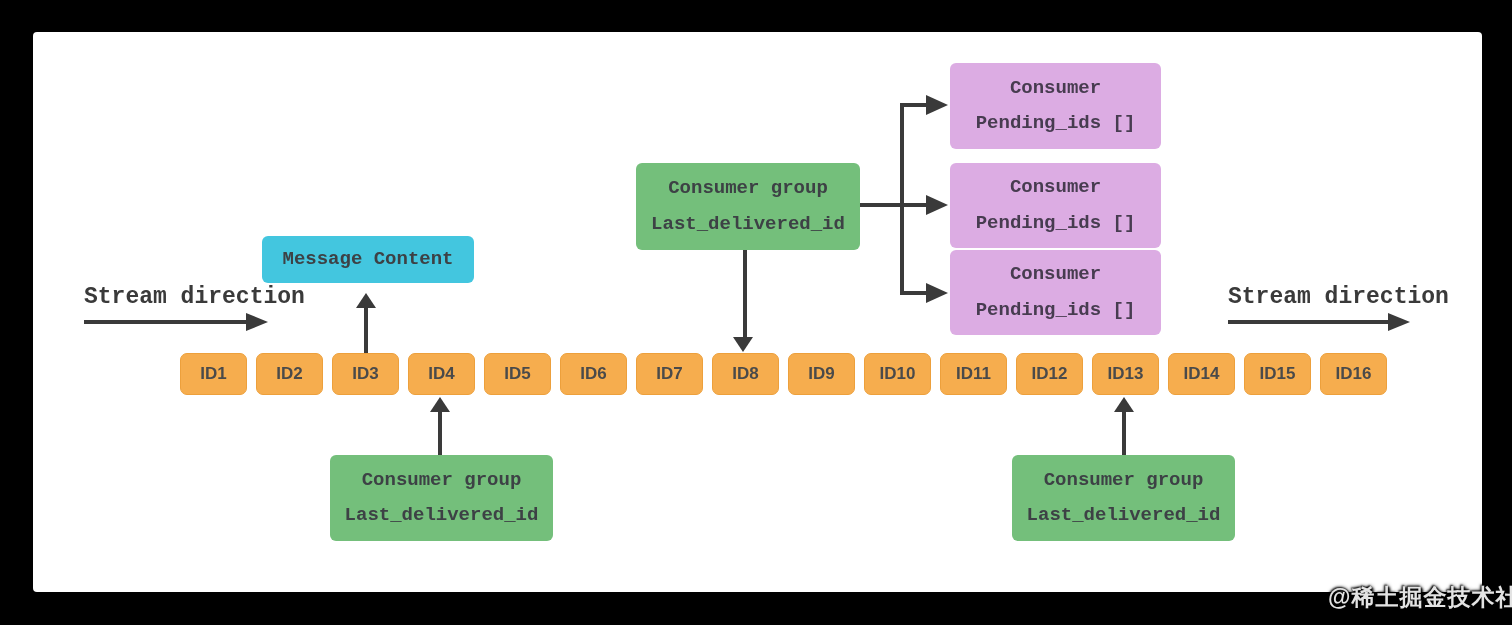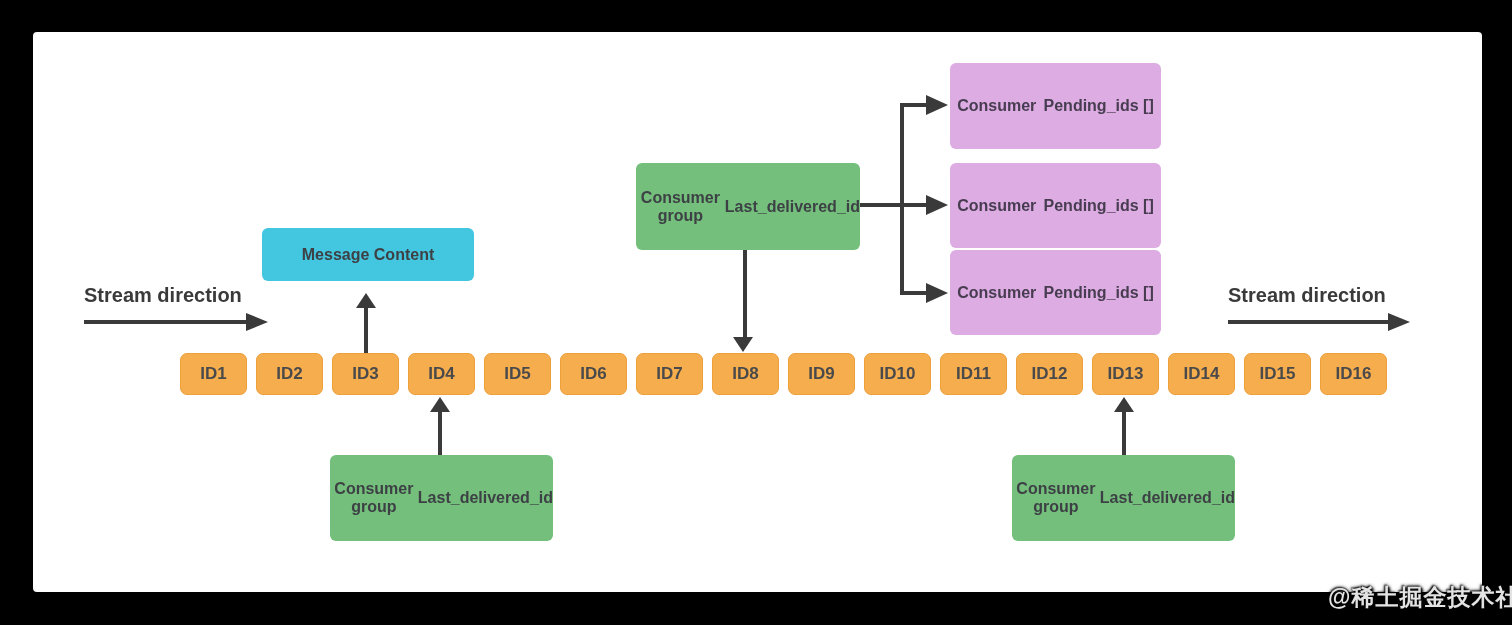--- a/index.html
+++ b/index.html
@@ -6,29 +6,29 @@
     --background:#000000; --canvas:#ffffff;
     --stream-box:#f6ad4e; --stream-box-border:#eda03c; --stream-box-text:#4a4a4a;
     --message-box:#43c6df; --group-box:#74bf7b; --consumer-box:#dcace3;
     --box-text:#3d4145; --consumer-text:#473c50;
     --arrow:#3a3a3a; --label-text:#3a3a3a; --watermark-text:#e3e3e3;
   }
   html,body{margin:0;padding:0;}
   body{font-family:"Liberation Sans","DejaVu Sans",sans-serif;background:var(--background);}
   .page{position:relative;width:1512px;height:625px;overflow:hidden;background:var(--background);}
   .card{position:absolute;left:33px;top:32px;width:1449px;height:560px;background:var(--canvas);border-radius:4px;}
-  .stream-label{position:absolute;font-size:20px;font-weight:bold;color:var(--label-text);white-space:nowrap;}
+  .stream-label{position:absolute;font-size:23px;font-weight:bold;color:var(--label-text);white-space:nowrap;font-family:Liberation Mono, monospace;}
   .hline{position:absolute;height:4px;background:var(--arrow);}
   .vline{position:absolute;width:4px;background:var(--arrow);}
   .ah{position:absolute;width:0;height:0;}
   .ah-right{border-top:9px solid transparent;border-bottom:9px solid transparent;border-left:22px solid var(--arrow);}
   .ah-right-sm{border-top:10px solid transparent;border-bottom:10px solid transparent;border-left:22px solid var(--arrow);}
   .ah-up{border-left:10px solid transparent;border-right:10px solid transparent;border-bottom:15px solid var(--arrow);}
   .ah-down{border-left:10px solid transparent;border-right:10px solid transparent;border-top:15px solid var(--arrow);}
-  .box{position:absolute;border-radius:6px;display:flex;flex-direction:row;justify-content:space-evenly;align-items:center;font-weight:bold;font-size:16px;color:var(--box-text);text-align:center;}
+  .box{position:absolute;border-radius:6px;display:flex;flex-direction:column;justify-content:space-evenly;align-items:center;font-weight:bold;font-size:19px;color:var(--box-text);text-align:center;font-family:Liberation Mono, monospace;}
   .box.cyan{background:var(--message-box);justify-content:center;}
   .box.green{background:var(--group-box);}
   .box.purple{background:var(--consumer-box);color:var(--consumer-text);}
   .box-line{line-height:1.1;}
   .id-row{position:absolute;display:flex;gap:9px;}
   .idbox{width:67px;height:42px;flex:0 0 auto;background:var(--stream-box);border:1px solid var(--stream-box-border);border-radius:7px;box-sizing:border-box;display:flex;align-items:center;justify-content:center;font-size:17px;font-weight:bold;color:var(--stream-box-text);}
   .watermark{position:absolute;font-size:23px;font-weight:bold;letter-spacing:1px;color:var(--watermark-text);white-space:nowrap;z-index:5;
     text-shadow:0 0 4px #000,1px 1px 2px #000,-1px -1px 2px #000,2px 2px 3px #000;}
 </style>
 </head>
@@ -38,21 +38,21 @@
   <div class="card"></div>
 
   <div class="stream-label" style="left:84px;top:284px;">Stream direction</div>
   <div class="hline" style="left:84px;top:320px;width:164px;"></div>
   <div class="ah ah-right" style="left:246px;top:313px;"></div>
 
   <div class="stream-label" style="left:1228px;top:284px;">Stream direction</div>
   <div class="hline" style="left:1228px;top:320px;width:162px;"></div>
   <div class="ah ah-right" style="left:1388px;top:313px;"></div>
 
-  <div class="box cyan" style="left:262px;top:228px;width:212px;height:53px;">
+  <div class="box cyan" style="left:262px;top:236px;width:212px;height:47px;">
     <div class="box-line">Message Content</div>
   </div>
   <div class="ah ah-up" style="left:356px;top:293px;"></div>
   <div class="vline" style="left:364px;top:307px;height:46px;"></div>
 
   <div class="box green" style="left:636px;top:163px;width:224px;height:87px;">
     <div class="box-line">Consumer group</div>
     <div class="box-line">Last_delivered_id</div>
   </div>
 

